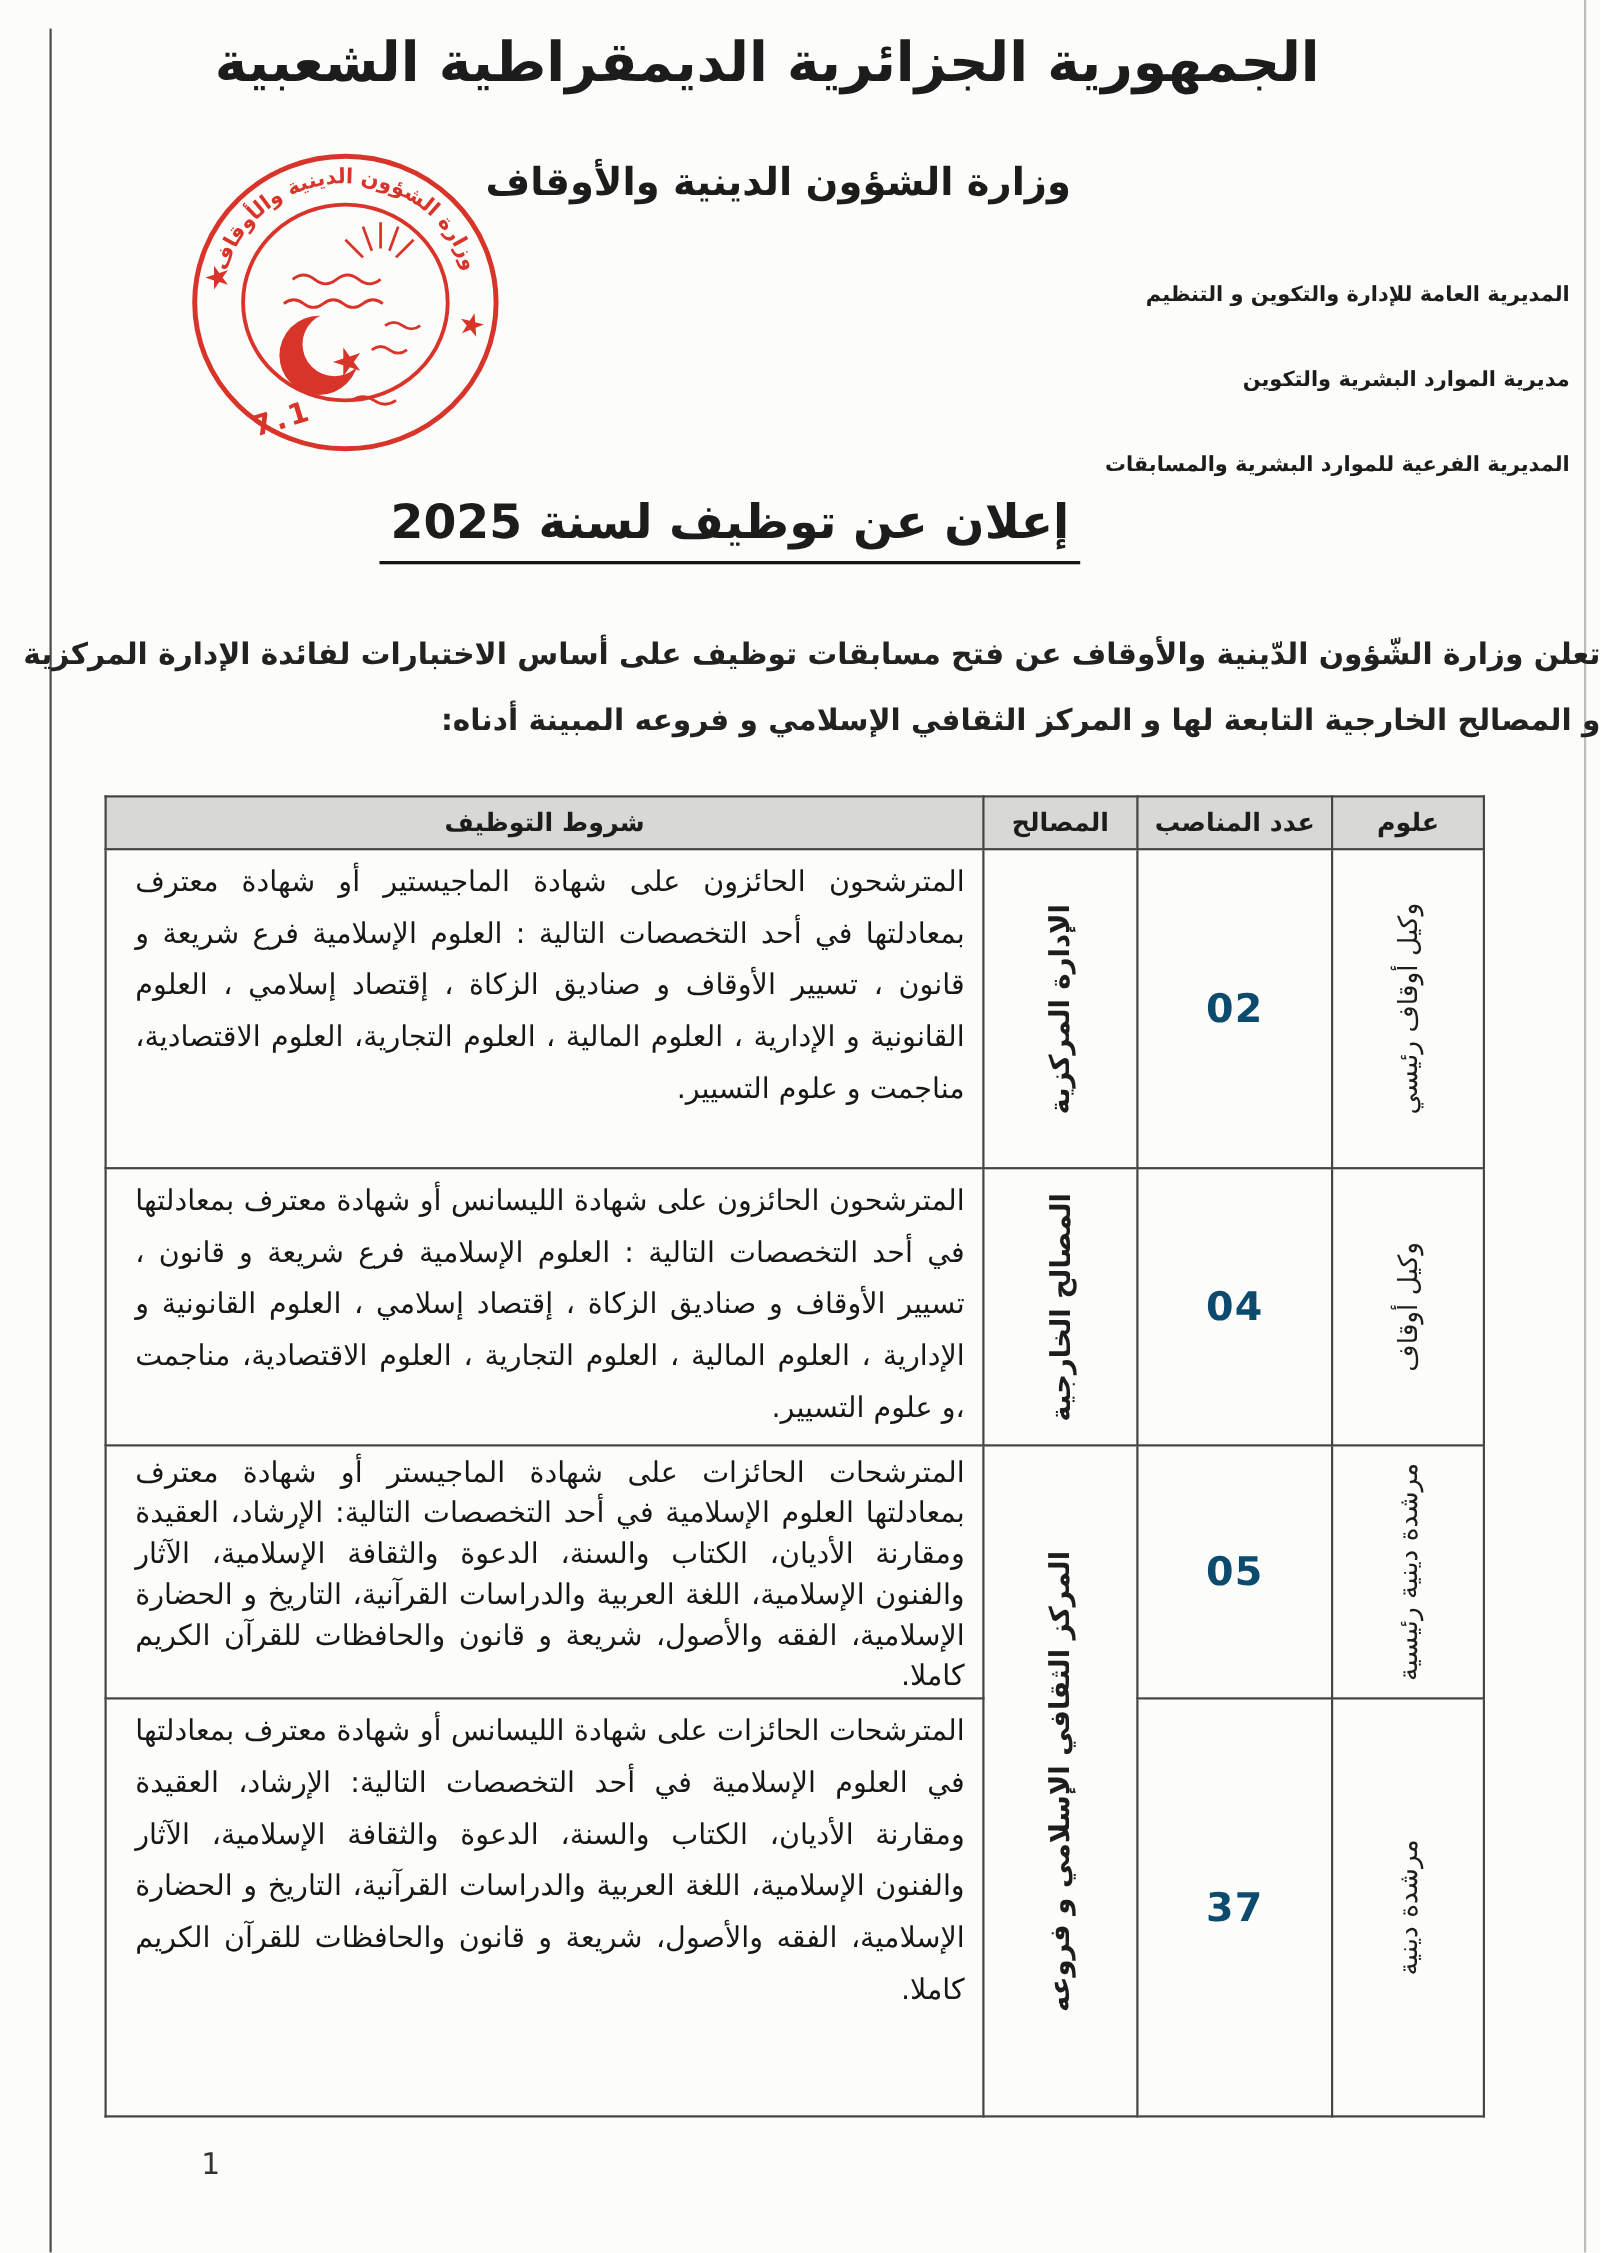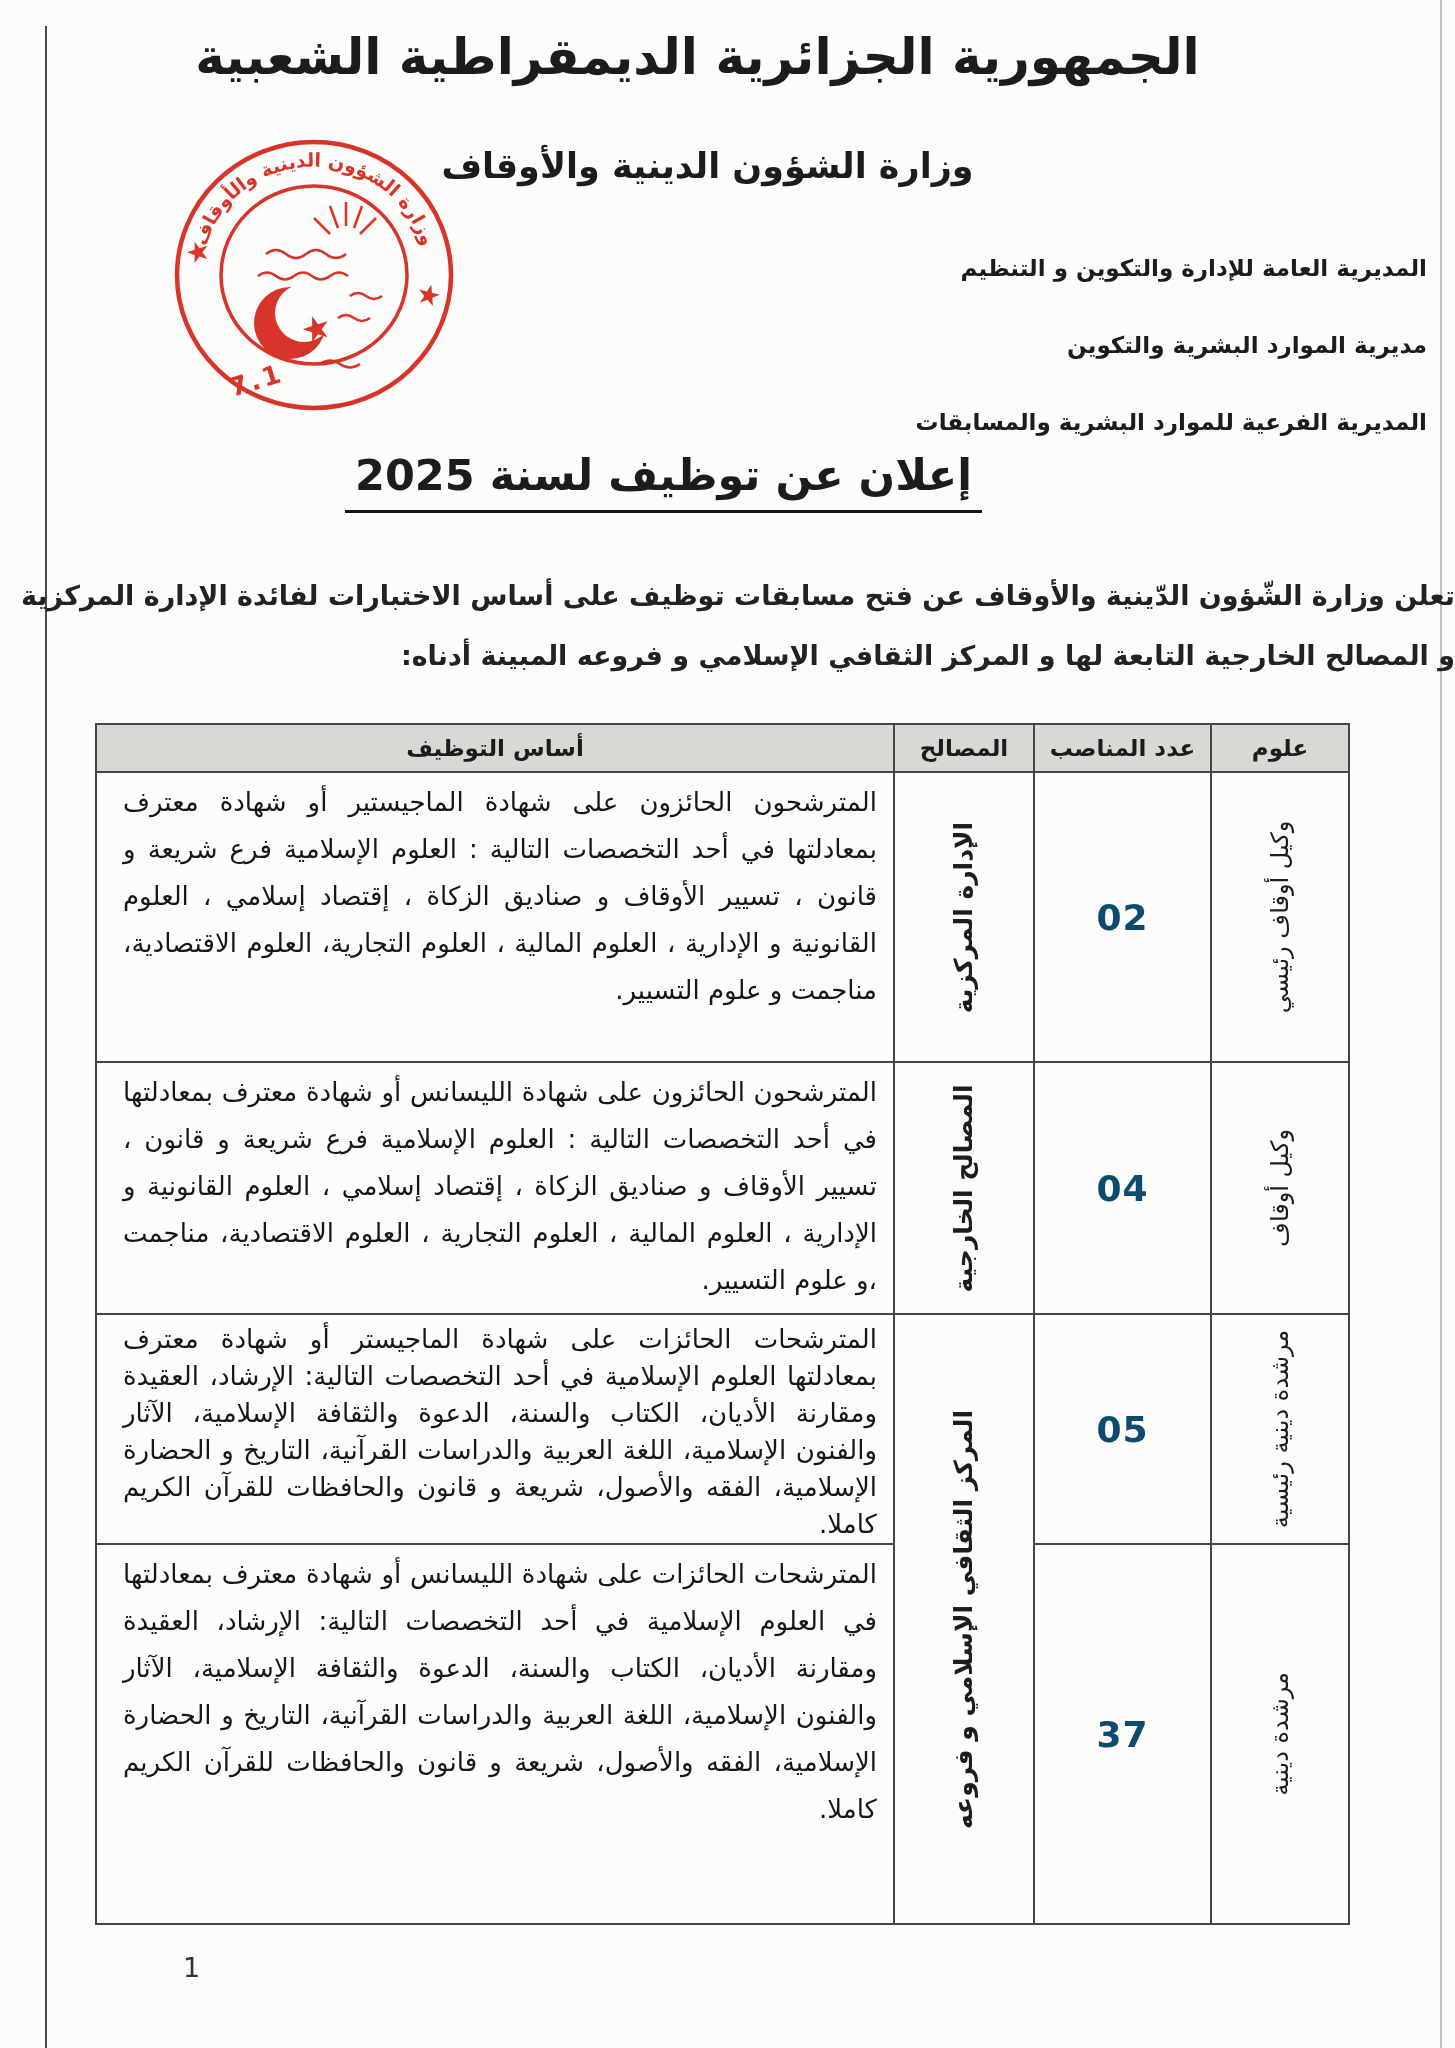--- a/index.html
+++ b/index.html
@@ -13,21 +13,21 @@
   .h-republic{
     position:absolute;top:28px;left:-30px;width:1455px;text-align:center;
     font-size:50px;font-weight:bold;letter-spacing:1px;
   }
   .h-ministry{
     position:absolute;top:146px;left:-20px;width:1455px;text-align:center;
     font-size:35px;font-weight:bold;
   }
   .depts{
     position:absolute;top:230px;right:28px;text-align:right;direction:rtl;
-    font-size:23px;font-weight:bold;line-height:77px;white-space:nowrap;margin-left:13px;
+    font-size:19px;font-weight:bold;line-height:77px;white-space:nowrap;margin-left:13px;
   }
   .stamp{position:absolute;left:170px;top:136px;width:288px;height:278px;}
 
   .title-wrap{position:absolute;top:450px;left:0;width:1327px;text-align:center;}
   .doc-title{
     display:inline-block;font-size:43px;font-weight:bold;direction:rtl;
     padding:0 10px 10px;border-bottom:3px solid #151515;
   }
   .intro{
     position:absolute;top:566px;left:0;width:1455px;text-align:right;direction:rtl;
@@ -122,21 +122,21 @@
       <col style="width:138px">
         <col style="width:177px">
         <col style="width:140px">
         <col style="width:798px">
     </colgroup>
     <tbody>
         <tr class="thead">
       <th>علوم</th>
       <th>عدد المناصب</th>
       <th>المصالح</th>
-      <th>أساس التوظيف</th>
+      <th>شروط التوظيف</th>
     </tr>
     <tr class="row1">
       <td class="vert">
             <div class="vwrap">
               <span>وكيل أوقاف رئيسي</span>
             </div>
           </td>
       <td class="count">02</td>
       <td class="vert svc">
             <div class="vwrap">

